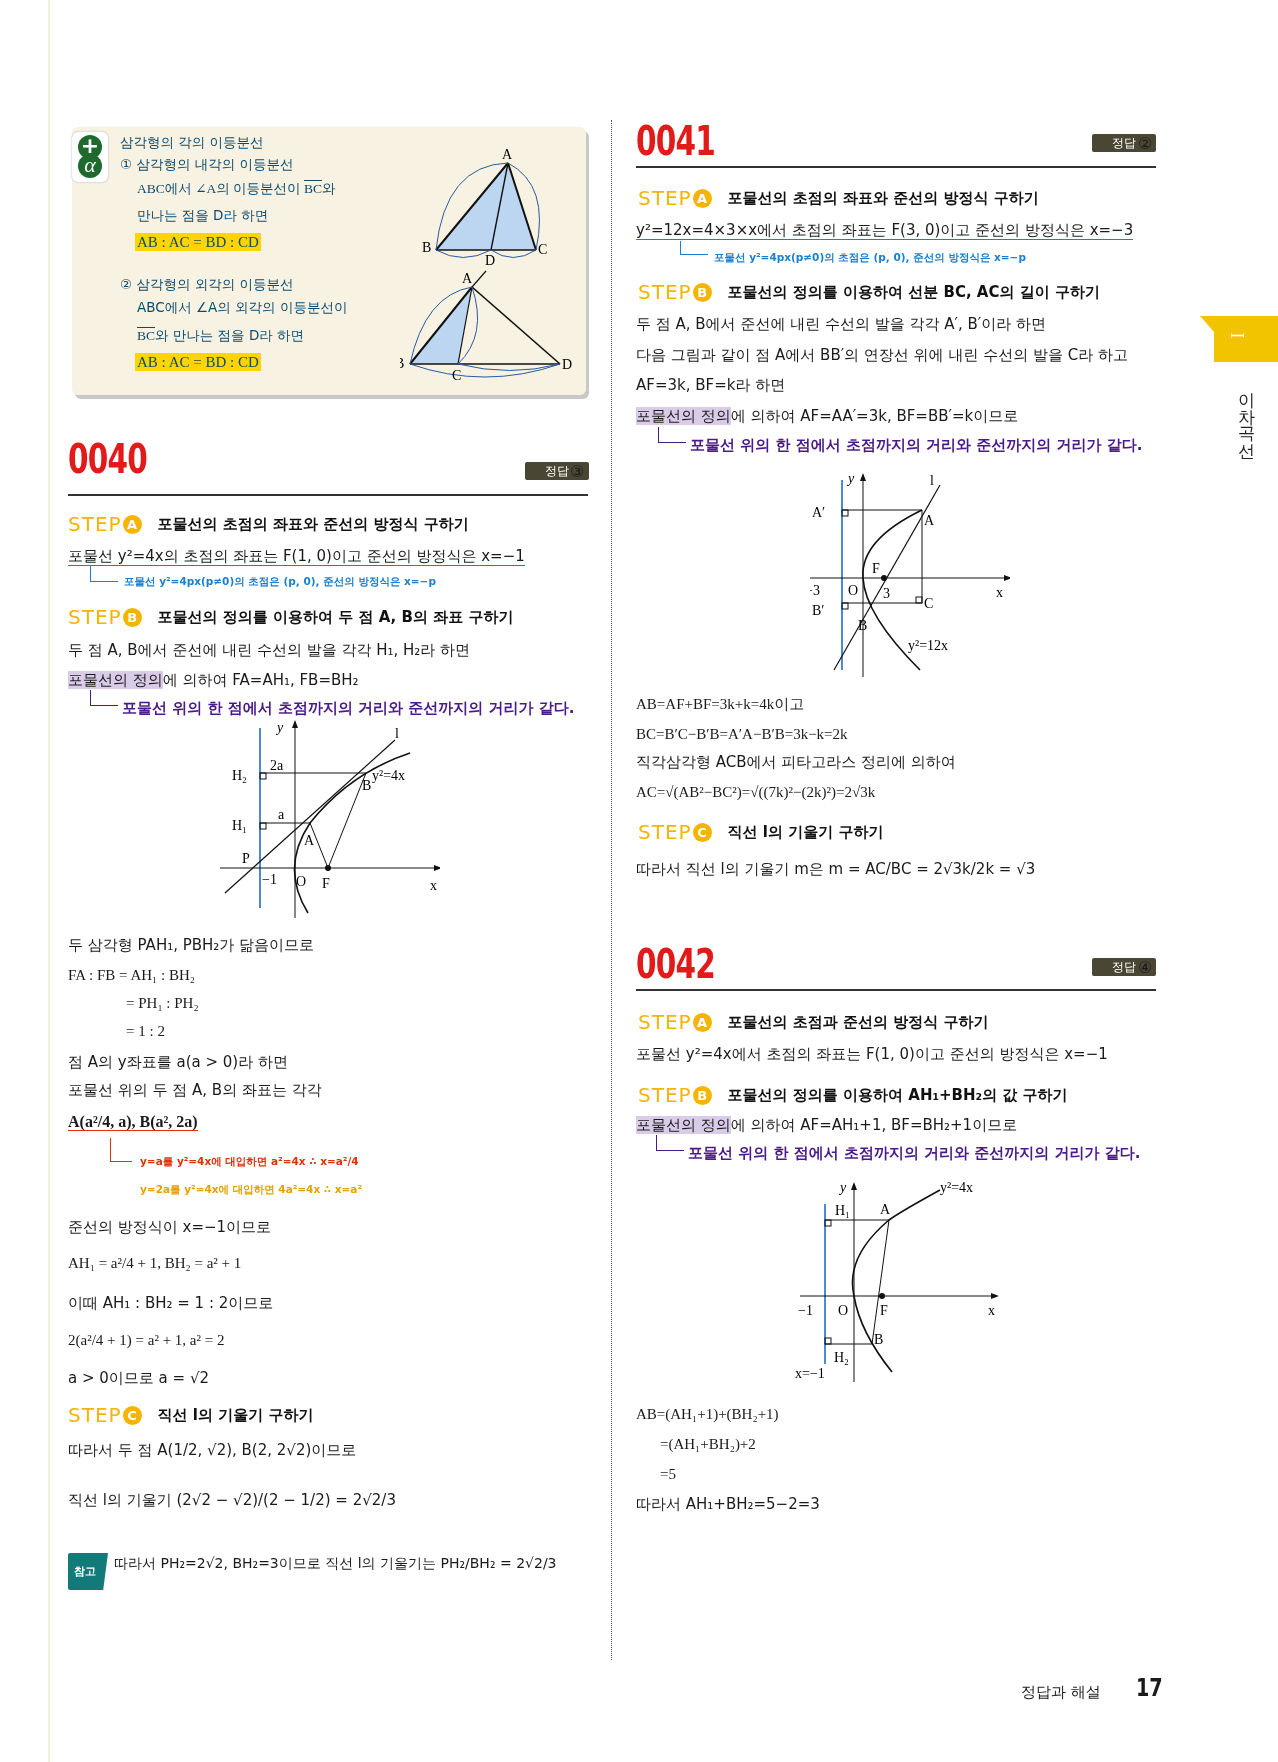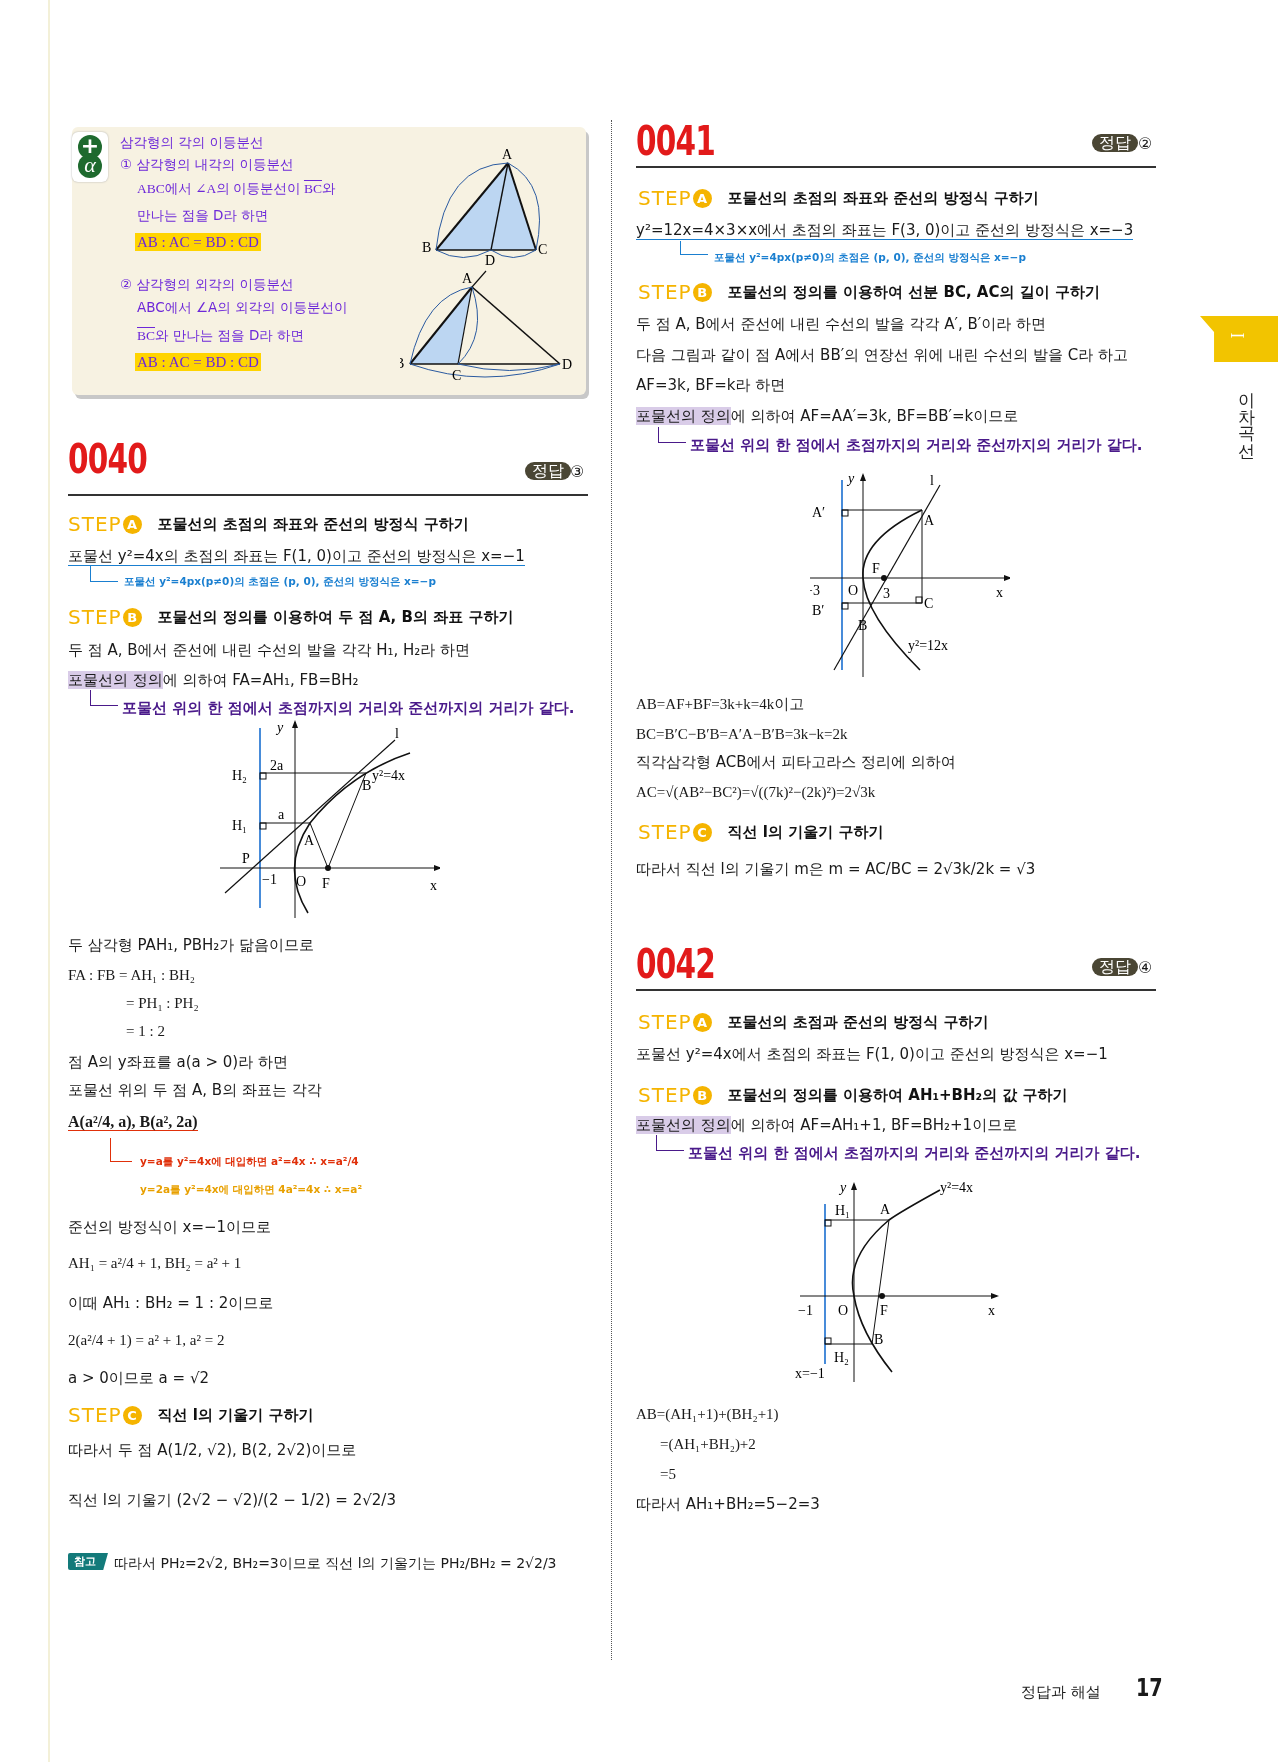--- a/index.html
+++ b/index.html
@@ -30,32 +30,32 @@
     background: #fff; border-radius: 6px; box-shadow: 0 0 2px #aaa;
   }
   .tip-icon .plus {
     position: absolute; left: 6px; top: 3px; width: 24px; height: 24px; border-radius: 50%;
     background: #1e6a2e; color: #fff; font-weight: bold; font-size: 22px; line-height: 22px; text-align: center;
   }
   .tip-icon .alpha {
     position: absolute; left: 6px; top: 22px; width: 24px; height: 24px; border-radius: 50%;
     background: #1e6a2e; color: #fff; font-style: italic; font-family: "Liberation Serif", serif; font-size: 22px; line-height: 22px; text-align: center;
   }
-  .tip-text { position: absolute; font-size: 13.5px; line-height: 18px; color: #6d28d9; }
+  .tip-text { position: absolute; font-size: 13.5px; line-height: 18px; color: #0c4a6e; }
   .hl-yellow { background: #ffd400; padding: 1px 2px; font-family: "Liberation Serif", serif; font-size: 15px; }
 
   
   .prob-num {
     position: absolute; font-family: "DejaVu Sans Condensed", "DejaVu Sans", sans-serif;
     font-weight: bold; font-size: 40px; color: #e21a1a; letter-spacing: -1px; transform: scaleX(0.82); transform-origin: left;
   }
   .prob-rule { position: absolute; height: 2px; background: #333; }
   .answer-badge {
-    position: absolute; background: #4a4634; color: #fff; font-size: 16px;
-    border-radius: 9px; padding: 2px 7px; line-height: 14px;
+    position: absolute; background: #4a4634; color: #fff; font-size: 12px;
+    border-radius: 2px; padding: 2px 20px; line-height: 14px;
   }
   .answer-val { position: absolute; font-size: 16px; }
 
   
   .step { position: absolute; display: flex; align-items: center; white-space: nowrap; }
   .step-label { color: #f5b400; font-size: 20px; letter-spacing: 1px; font-family: "DejaVu Sans", sans-serif; }
   .step-circle {
     display: inline-block; width: 19px; height: 19px; border-radius: 50%; background: #f5b400;
     color: #fff; font-size: 13px; font-weight: bold; text-align: center; line-height: 19px; margin-left: 1px;
   }
@@ -65,21 +65,21 @@
   .note-blue { position: absolute; white-space: nowrap; font-size: 10.5px; color: #1a7fd0; font-weight: bold; }
   .note-purple { position: absolute; white-space: nowrap; font-size: 15px; color: #4a1a8a; font-weight: bold; }
   .note-red { position: absolute; white-space: nowrap; font-size: 10.5px; color: #e0300a; font-weight: bold; }
   .hl-purple { background: #d9cce8; }
   .ul-blue { border-bottom: 1.5px solid #1a7fd0; }
   .ul-red { border-bottom: 1.5px solid #e0300a; font-weight: bold; }
   .arrow-elbow { position: absolute; border-left: 1.5px solid; border-bottom: 1.5px solid; }
 
   .ref-badge {
     position: absolute; background: #137a7a; color: #fff; font-size: 11px; font-weight: bold;
-    padding: 1px 6px; border-radius: 2px 0 2px 2px; clip-path: polygon(0 0, 100% 0, 88% 100%, 0 100%);
+    padding: 11px 6px; border-radius: 2px 0 2px 2px; clip-path: polygon(0 0, 100% 0, 88% 100%, 0 100%);
     width: 40px;
   }
 
   .side-tab {
     position: absolute; left: 1200px; top: 316px; width: 78px; height: 46px; background: #f2c400;
     clip-path: polygon(0 0, 100% 0, 100% 100%, 18% 100%, 18% 35%);
   }
   .side-tab-num { position: absolute; left: 1233px; top: 325px; color: #fff; font-family: "Liberation Serif", serif; font-size: 18px; transform: rotate(90deg); }
   .side-title { position: absolute; left: 1236px; top: 380px; writing-mode: vertical-rl; font-size: 17px; color: #222; }
 

